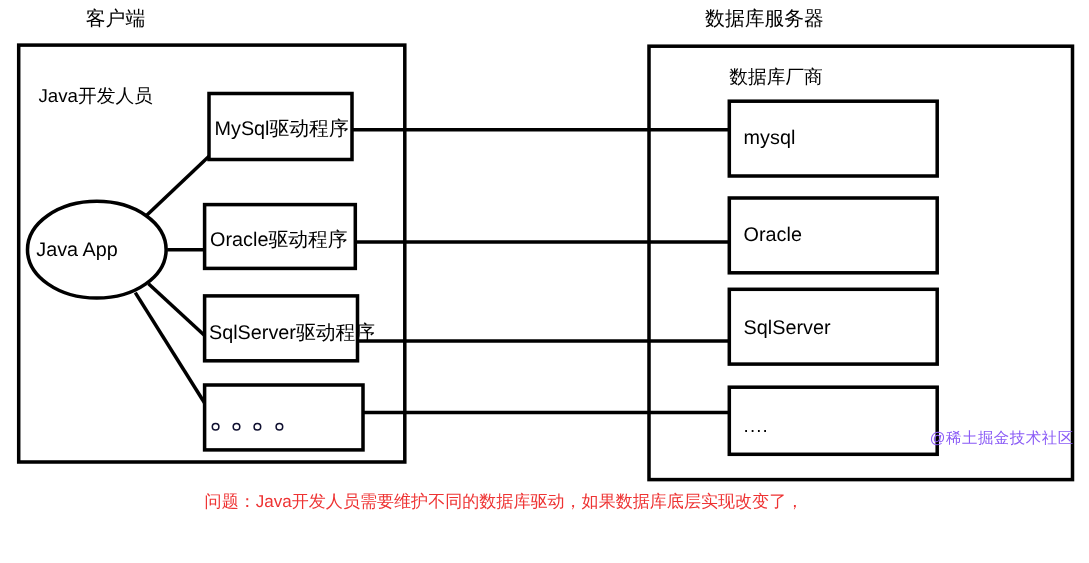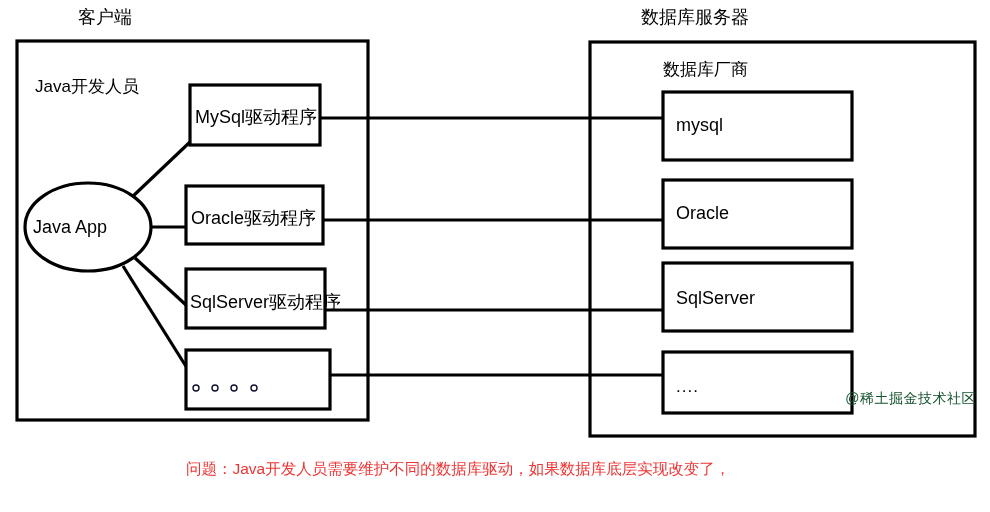--- a/index.html
+++ b/index.html
@@ -79,27 +79,26 @@
   .note-text {
     position: absolute;
     left: 186px;
     top: 444px;
     width: 660px;
     color: #ee3333;
     font-size: 15.5px;
     line-height: 25px;
     font-family: "Liberation Sans", "DejaVu Sans", sans-serif;
     white-space: pre-line;
-    margin-top: 12px;
   }
   .watermark {
     position: absolute;
     right: 14px;
     bottom: 12px;
-    color: #14532d;
+    color: #8b5cf6;
     font-size: 14px;
     font-family: "Liberation Sans", "DejaVu Sans", sans-serif;
     letter-spacing: 0.5px;
   }
 </style>
 </head>
 <body>
 
 <div id="diagram-root">
 

